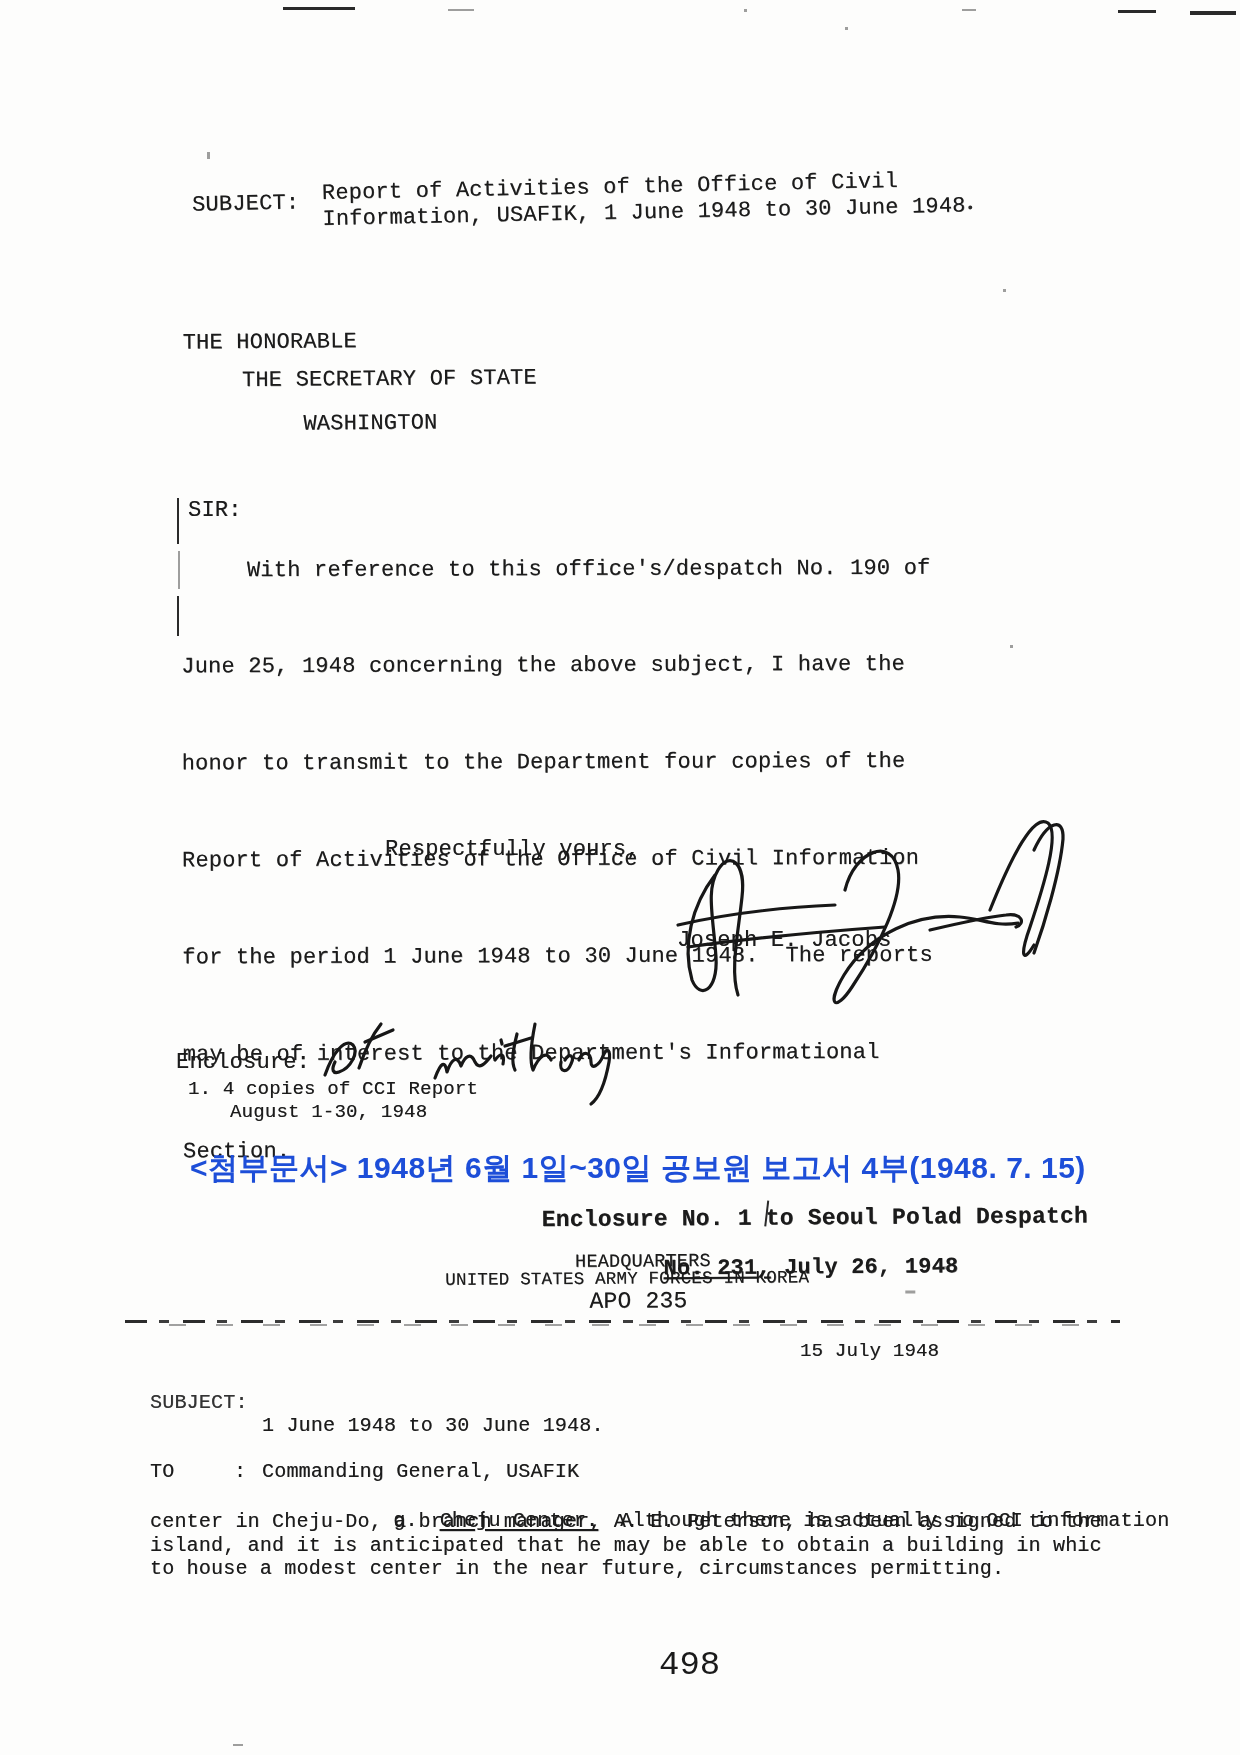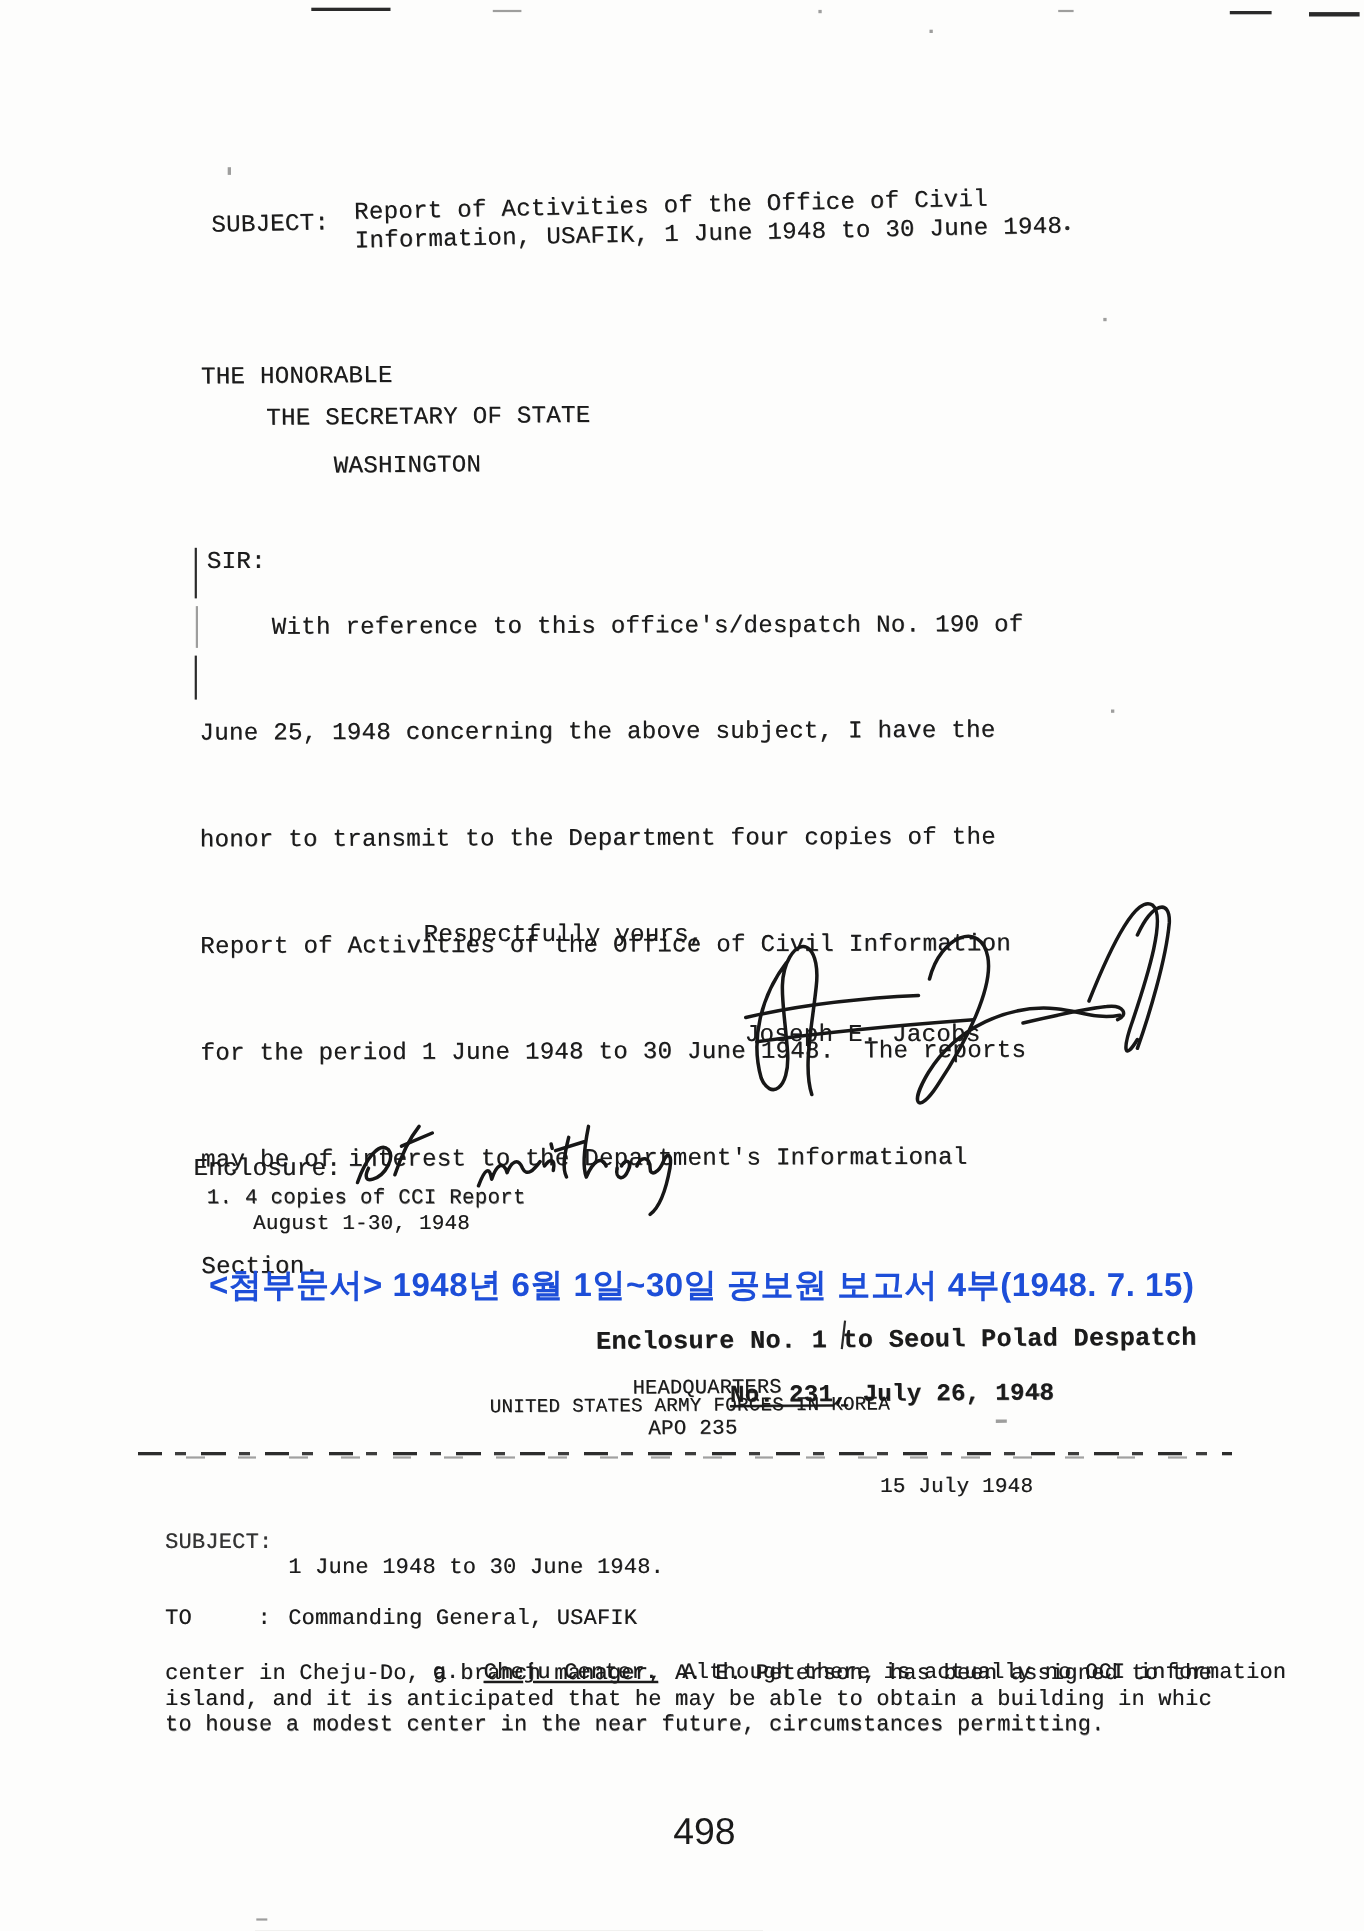--- a/index.html
+++ b/index.html
@@ -27,21 +27,21 @@
     background:repeating-linear-gradient(90deg,#2c2c2c 0 22px,rgba(0,0,0,0) 22px 34px,#3d3d3d 34px 44px,rgba(0,0,0,0) 44px 58px);
   }
   .dash-line2{
     position:absolute;height:2px;opacity:.55;
     background:repeating-linear-gradient(90deg,rgba(0,0,0,0) 0 9px,#555 9px 26px,rgba(0,0,0,0) 26px 47px);
   }
   .korean{
     font-family:"Liberation Sans", sans-serif;
     color:#1d4ed8;font-weight:600;letter-spacing:0.5px;white-space:pre;
   }
-  .serif{font-family:Liberation Sans, sans-serif;color:#1a1a1a;}
+  .serif{font-family:Liberation Mono, monospace;color:#1a1a1a;margin-left:47px;}
   svg.ink path{stroke:#171717;stroke-width:3.2;fill:none;stroke-linecap:round;stroke-linejoin:round;}
 </style>
 </head>
 <body>
 
 <div class="page">
 
   <div class="artifact" style="left:283px;top:7px;width:72px;height:3px;"></div>
   <div class="artifact faint" style="left:448px;top:9px;width:26px;height:2px;"></div>
   <div class="artifact faint" style="left:744px;top:9px;width:3px;height:3px;"></div>
@@ -113,21 +113,21 @@
 
   <div class="abs korean" style="left:190px;top:1148px;font-size:30px;">&lt;첨부문서&gt; 1948년 6월 1일~30일 공보원 보고서 4부(1948. 7. 15)</div>
 
   <div class="abs" style="left:0;top:0;width:1240px;height:1320px;transform:rotate(-0.4deg);transform-origin:700px 1250px;">
     <div class="abs mono bold" style="left:542px;top:1206px;font-size:23px;">Enclosure No. 1 to Seoul Polad Despatch</div>
     <div class="abs mono bold" style="left:583px;top:1231px;font-size:22px;">
       <span class="u">No. 231,</span><span> July 26, 1948</span>
     </div>
     <div class="abs mono" style="left:575px;top:1251px;font-size:18.5px;">HEADQUARTERS</div>
     <div class="abs mono" style="left:445px;top:1268px;font-size:17.5px;">UNITED STATES ARMY FORCES IN KOREA</div>
-    <div class="abs mono" style="left:589px;top:1288px;font-size:19px;">APO 235</div>
+    <div class="abs mono" style="left:589px;top:1288px;font-size:23px;">APO 235</div>
     <div class="artifact" style="left:766px;top:1201px;width:2px;height:26px;transform:rotate(7deg);"></div>
     <div class="artifact faint" style="left:905px;top:1292px;width:10px;height:3px;"></div>
     <div class="artifact faint" style="left:938px;top:1268px;width:8px;height:3px;"></div>
   </div>
 
   <div class="dash-line" style="left:125px;top:1320px;width:995px;"></div>
   <div class="dash-line2" style="left:160px;top:1324px;width:930px;"></div>
 
   <div class="abs mono" style="left:800px;top:1341px;font-size:19px;">15 July 1948</div>
 

